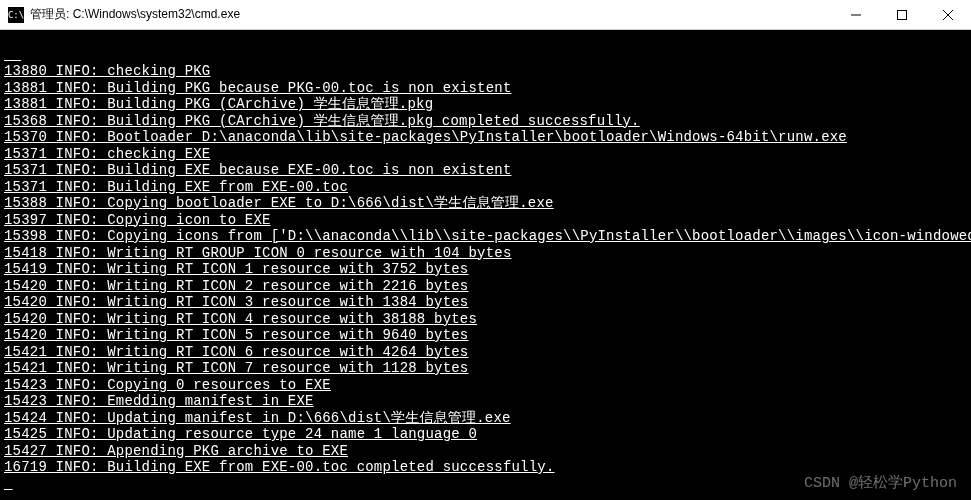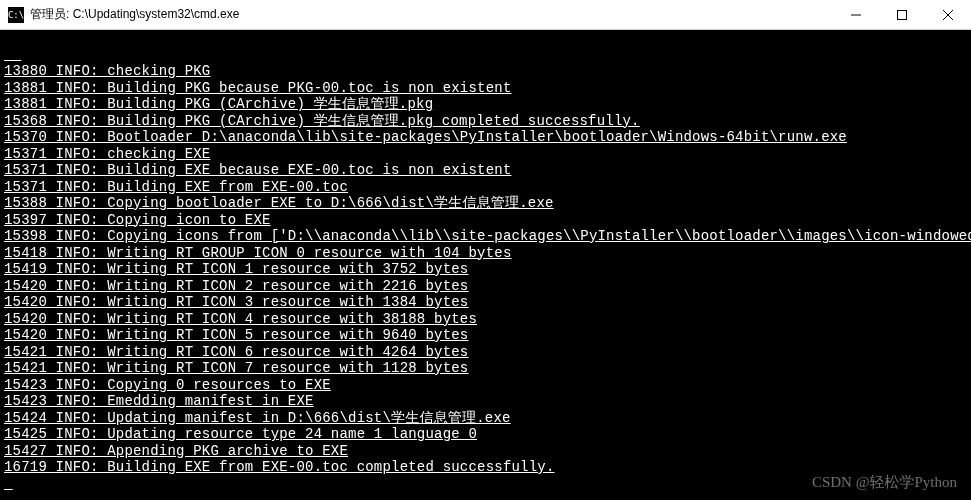--- a/index.html
+++ b/index.html
@@ -60,30 +60,30 @@
       white-space: pre;
       letter-spacing: 0.2px;
       text-decoration: underline;
     }
     .watermark {
       position: absolute;
       bottom: 8px;
       right: 14px;
       color: rgba(200,200,200,0.55);
       font-size: 15px;
-      font-family: Liberation Serif, serif;
+      font-family: Liberation Mono, monospace;
       pointer-events: none;
     }
   </style>
 </head>
 <body>
 
 <div class="title-bar">
   <div class="title-icon">C:\</div>
-  <div class="title-text">管理员: C:\Updating\system32\cmd.exe</div>
+  <div class="title-text">管理员: C:\Windows\system32\cmd.exe</div>
   <div class="window-controls">
     <div class="ctrl-btn">
       <svg viewBox="0 0 10 10">
           <path d="M0 5 H10" stroke="#000" stroke-width="1"></path>
         </svg>
     </div>
     <div class="ctrl-btn">
       <svg viewBox="0 0 10 10">
           <rect x="0.5" y="0.5" width="9" height="9" fill="none" stroke="#000" stroke-width="1"></rect>
         </svg>

